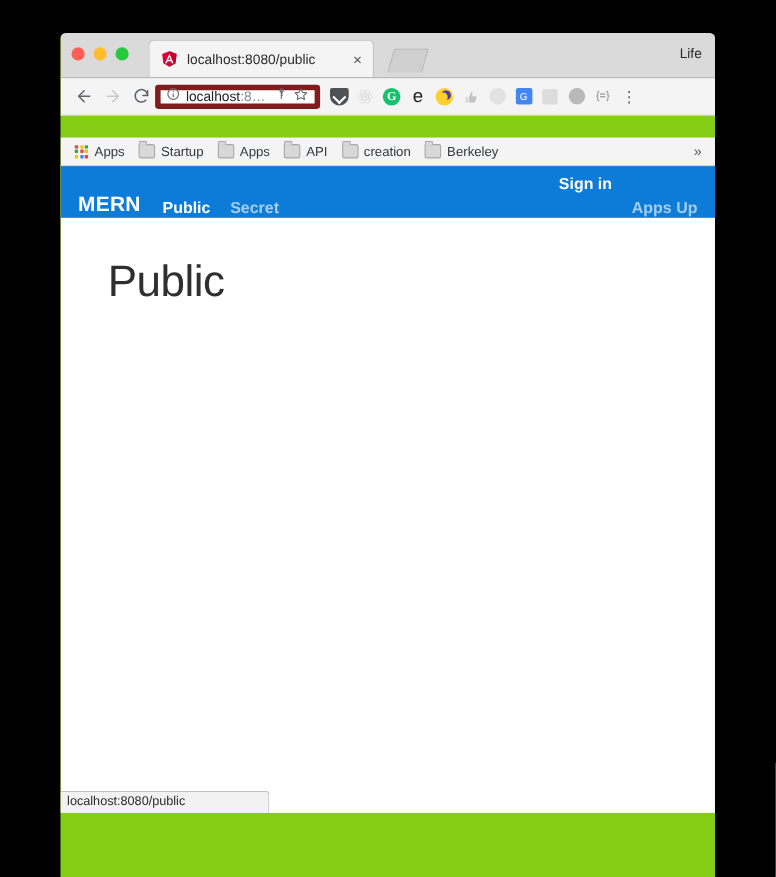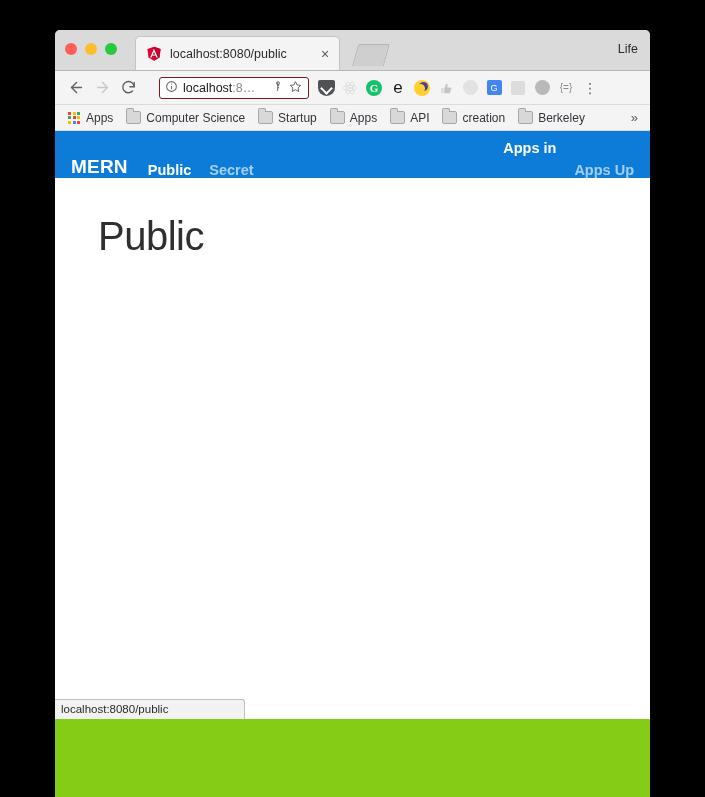--- a/index.html
+++ b/index.html
@@ -138,26 +138,26 @@
     color: #5f6368;
     flex: 0 0 26px;
   }
   .nav-btn.disabled { color: #c6c8ca; }
 
   #omnibox {
     flex: 0 0 auto;
     width: 150px;
     height: 22px;
     background: #ffffff;
-    border: 1px solid #7f1d1d;
+    border: 5px solid #7f1d1d;
     border-radius: 3px;
     display: flex;
     align-items: center;
     padding: 0 5px;
-    margin-left: 18px;
+    margin-left: 0;
     box-sizing: border-box;
   }
   #omnibox .info-icon { flex: 0 0 14px; margin-right: 4px; color:#6d6d6d; }
   #omnibox .url-text {
     flex: 1;
     font-size: 12.5px;
     color: #202124;
     white-space: nowrap;
     overflow: hidden;
   }
@@ -251,20 +251,21 @@
   
   #bookmarks-bar {
     height: 26px;
     background: #f4f4f4;
     border-bottom: 1px solid #d6d6d6;
     display: flex;
     align-items: center;
     padding: 0 8px;
     box-sizing: border-box;
     gap: 3px;
+    margin-top: 20px;
   }
   .bm {
     display: flex;
     align-items: center;
     font-size: 12px;
     color: #33373b;
     padding: 2px 5px;
     border-radius: 2px;
     white-space: nowrap;
   }
@@ -491,24 +492,20 @@
           <i style="background:#fbbc05"></i>
         <i style="background:#fbbc05"></i>
           <i style="background:#4285f4"></i>
           <i style="background:#ea4335"></i>
       </span>
       <span>Apps</span>
     </span>
 
     <span class="bm">
       <span class="folder-icon"></span>
-      <span>Computer Science</span>
-    </span>
-    <span class="bm">
-      <span class="folder-icon"></span>
       <span>Startup</span>
     </span>
     <span class="bm">
       <span class="folder-icon"></span>
       <span>Apps</span>
     </span>
     <span class="bm">
       <span class="folder-icon"></span>
       <span>API</span>
     </span>
@@ -524,21 +521,21 @@
     <span id="bm-overflow">»</span>
   </div>
 
   <div id="page">
 
     <div id="navbar">
       <span class="brand">MERN</span>
       <span class="nav-link">Public</span>
       <span class="nav-link muted">Secret</span>
       <span class="nav-right">
-        <span class="nav-link">Apps in</span>
+        <span class="nav-link">Sign in</span>
         <span class="nav-link muted">Apps Up</span>
       </span>
     </div>
 
     <h1 id="page-heading">Public</h1>
 
     <div id="status-bubble">localhost:8080/public</div>
   </div>
 
 </div>

